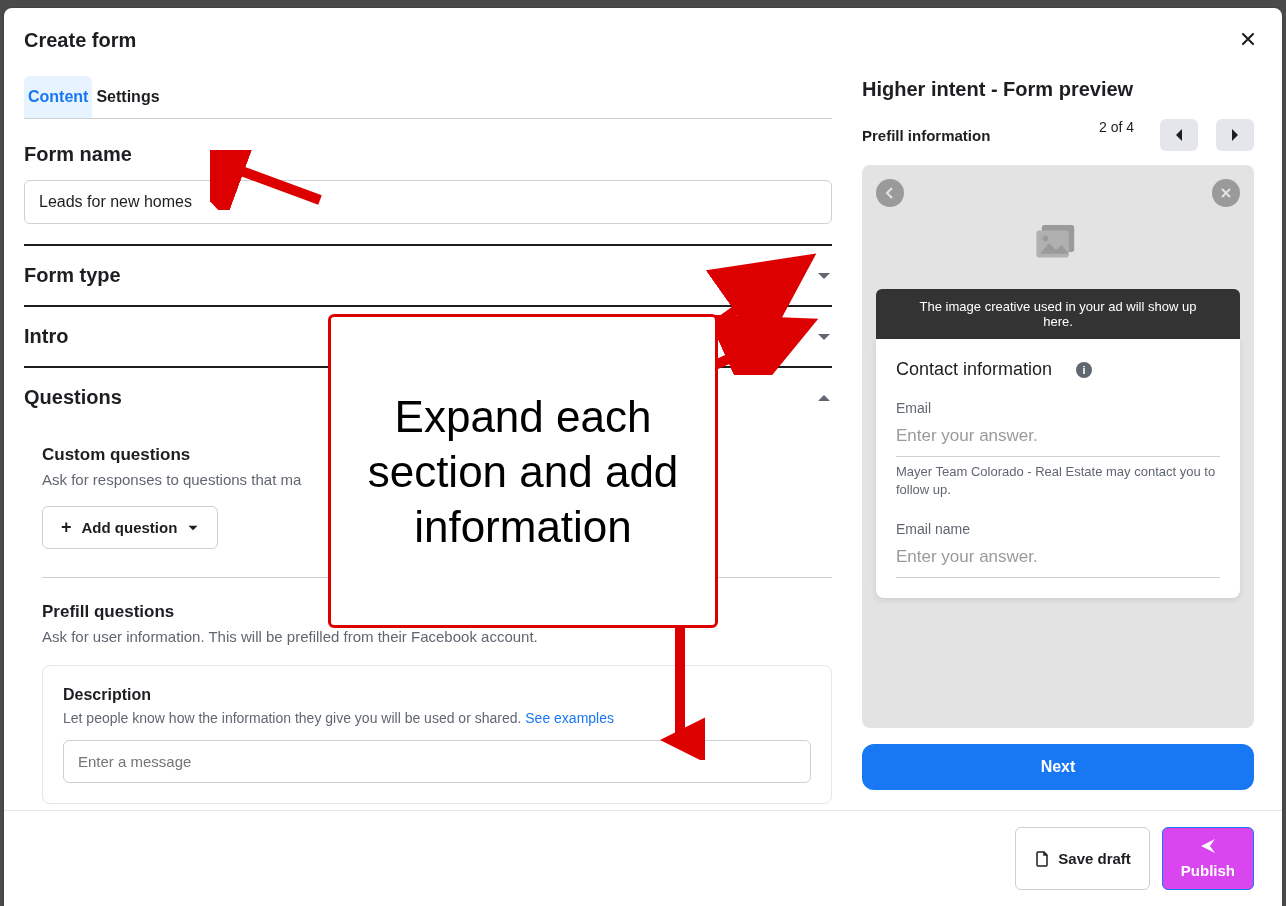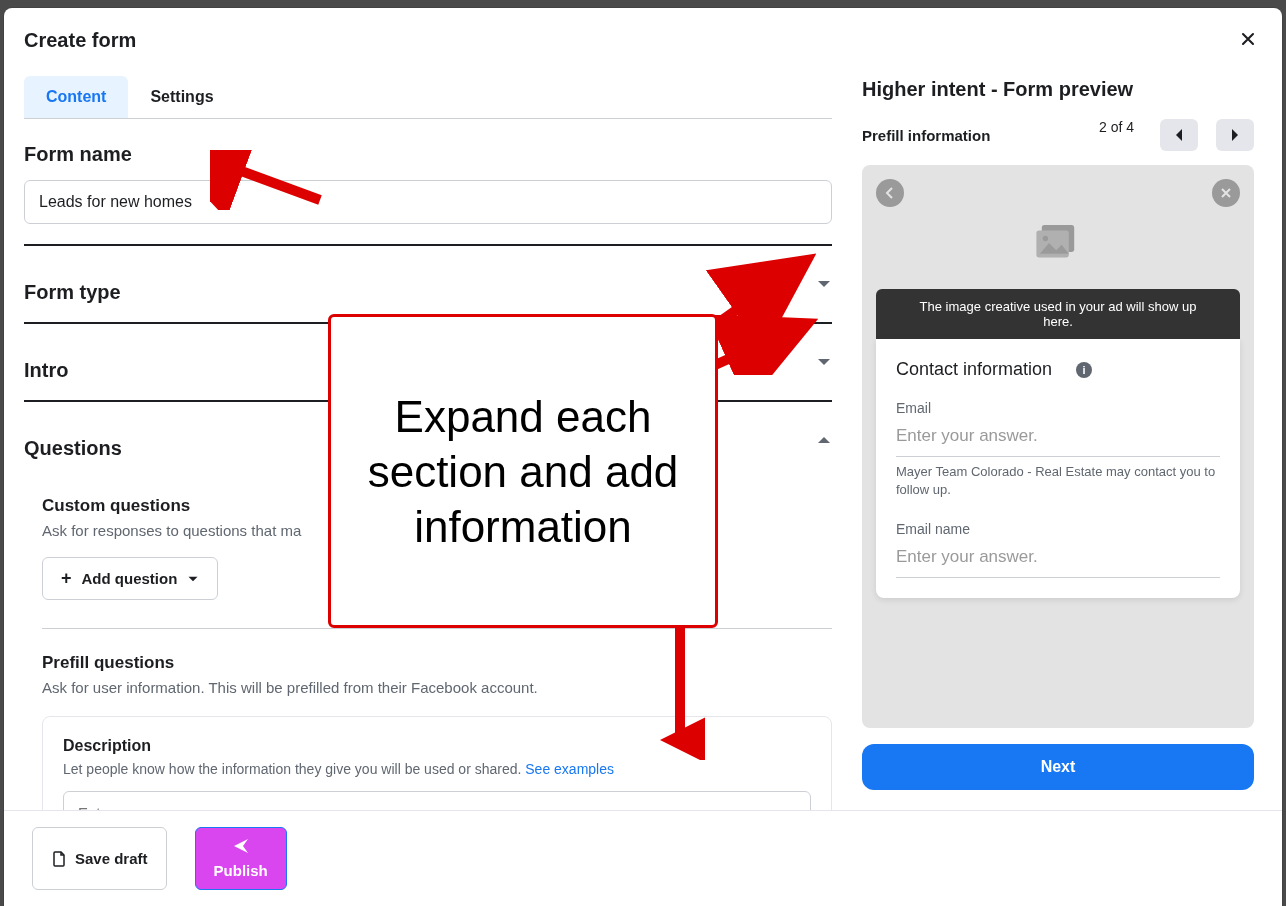--- a/index.html
+++ b/index.html
@@ -53,21 +53,21 @@
     padding: 0 20px;
     overflow-y: auto;
     position: relative;
   }
   .tabs {
     display: flex;
     border-bottom: 1px solid #ccd0d5;
     margin-top: 18px;
   }
   .tab {
-    padding: 12px 22px;
+    padding: 12px 4px;
     font-size: 16px;
     font-weight: 600;
     color: #1c1e21;
     cursor: pointer;
     border-radius: 6px 6px 0 0;
   }
   .tab.active {
     background: #e7f3ff;
     color: #1877f2;
   }
@@ -97,21 +97,20 @@
     justify-content: space-between;
     padding: 18px 0;
     border-bottom: 2px solid #1c1e21;
     cursor: pointer;
   }
   .collapsible.last { border-bottom: none; }
   .collapsible-title {
     font-size: 20px;
     font-weight: 700;
     color: #1c1e21;
-    margin-top: 17px;
   }
   .chevron {
     width: 16px;
     height: 16px;
     fill: #606770;
   }
   .sub-title {
     font-size: 17px;
     font-weight: 700;
     color: #1c1e21;
@@ -308,21 +307,22 @@
     font-weight: 700;
     border: none;
     border-radius: 12px;
     padding: 14px;
     margin-top: 16px;
     cursor: pointer;
   }
 
   .modal-footer {
     display: flex;
-    gap: 28px;
+    justify-content: flex-end;
+    gap: 12px;
     padding: 16px 28px;
     border-top: 1px solid #e4e6eb;
   }
   .footer-btn {
     display: inline-flex;
     align-items: center;
     gap: 8px;
     padding: 10px 18px;
     font-size: 15px;
     font-weight: 600;

